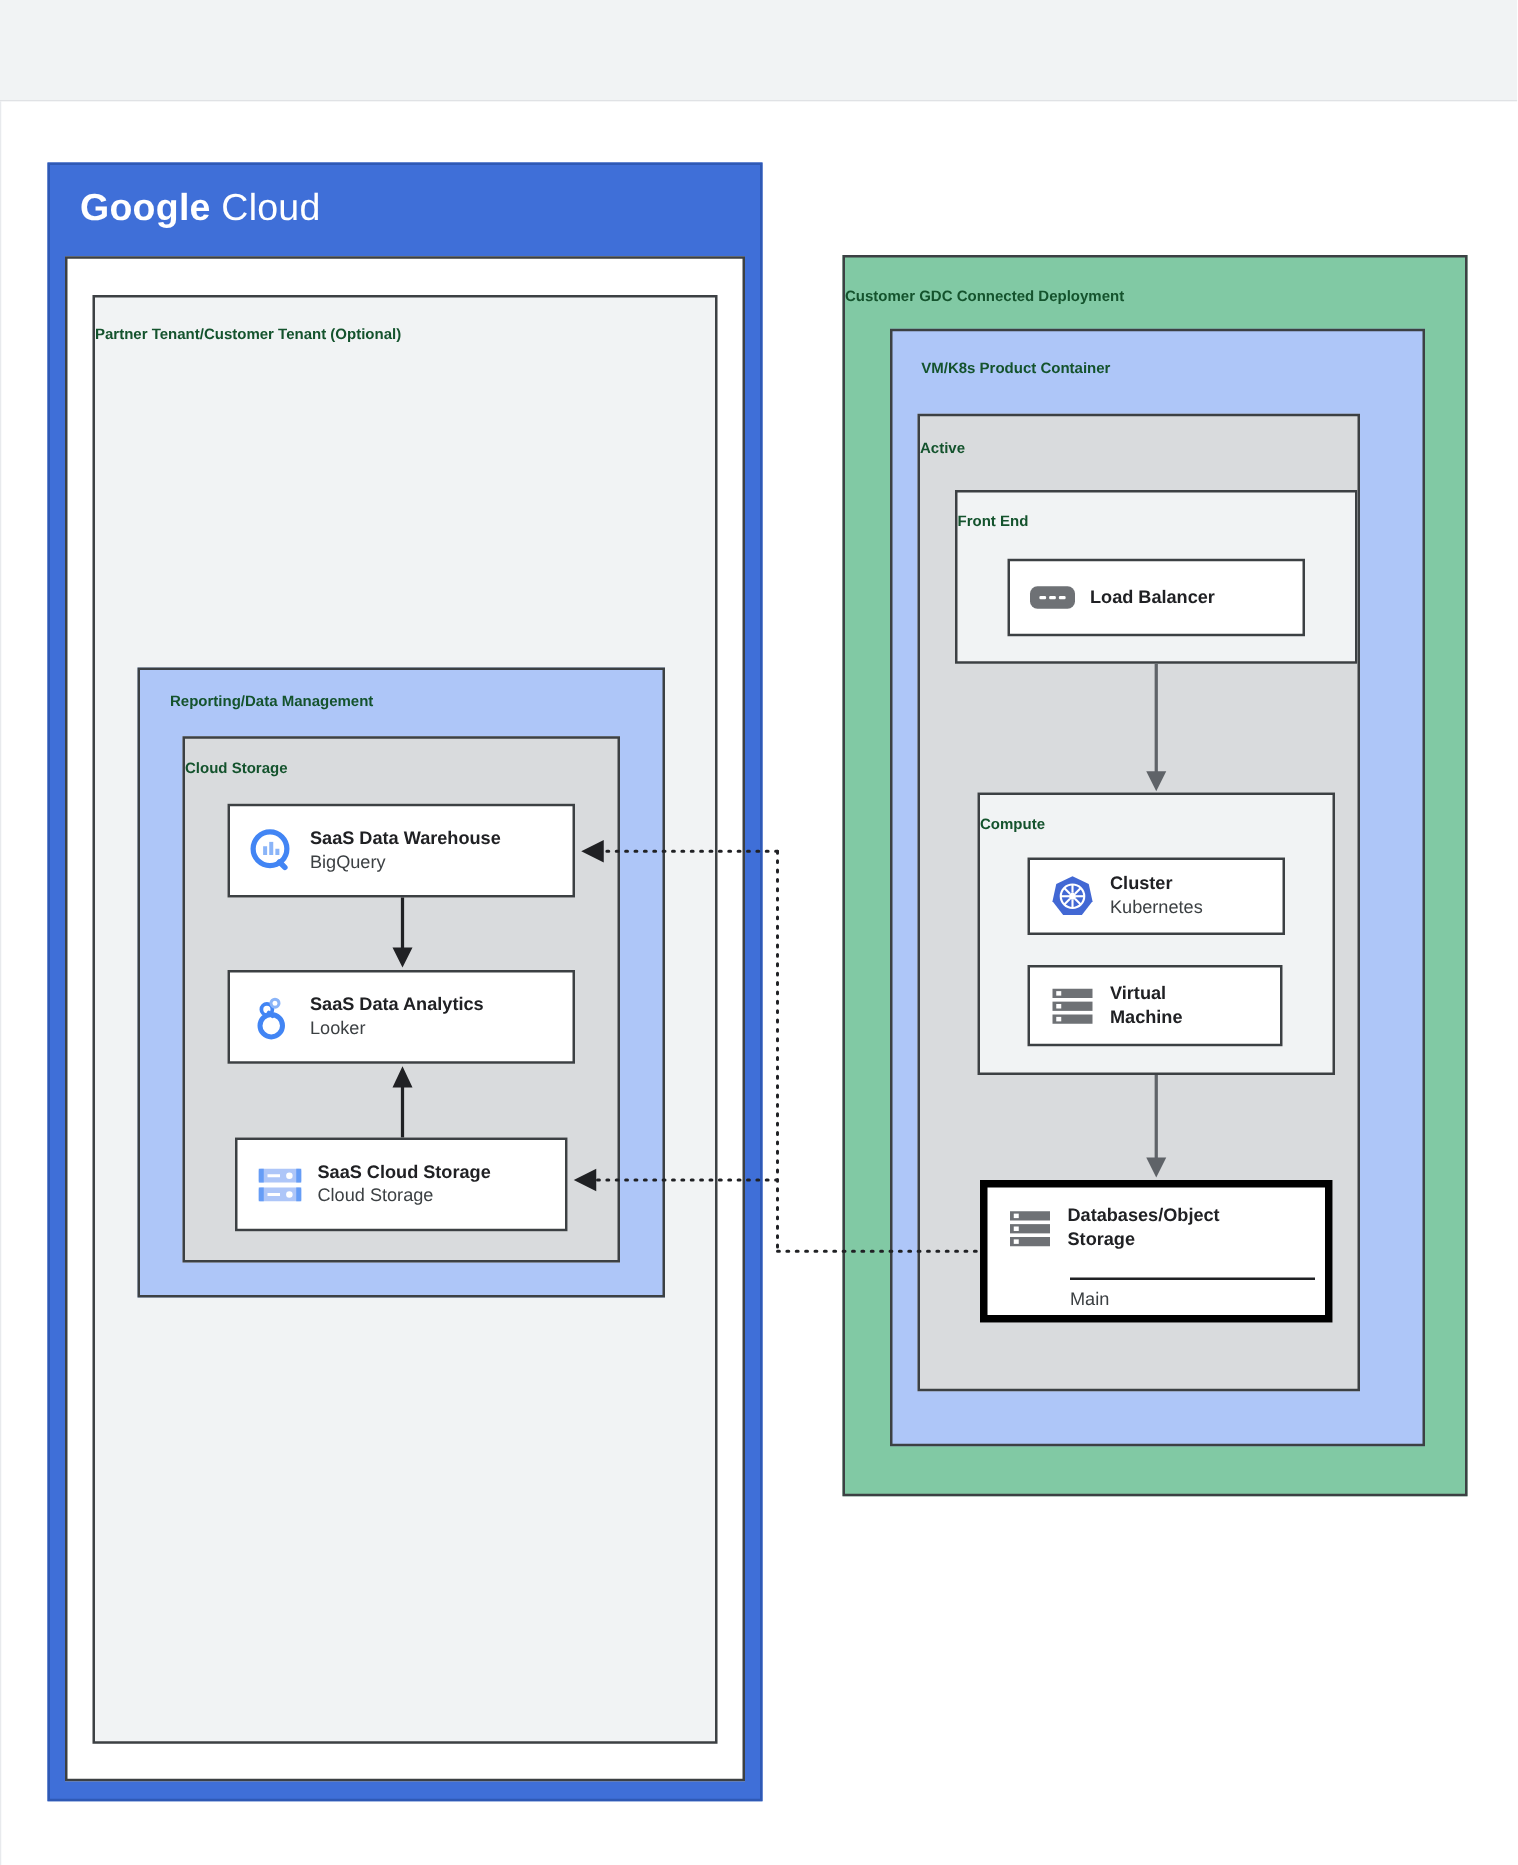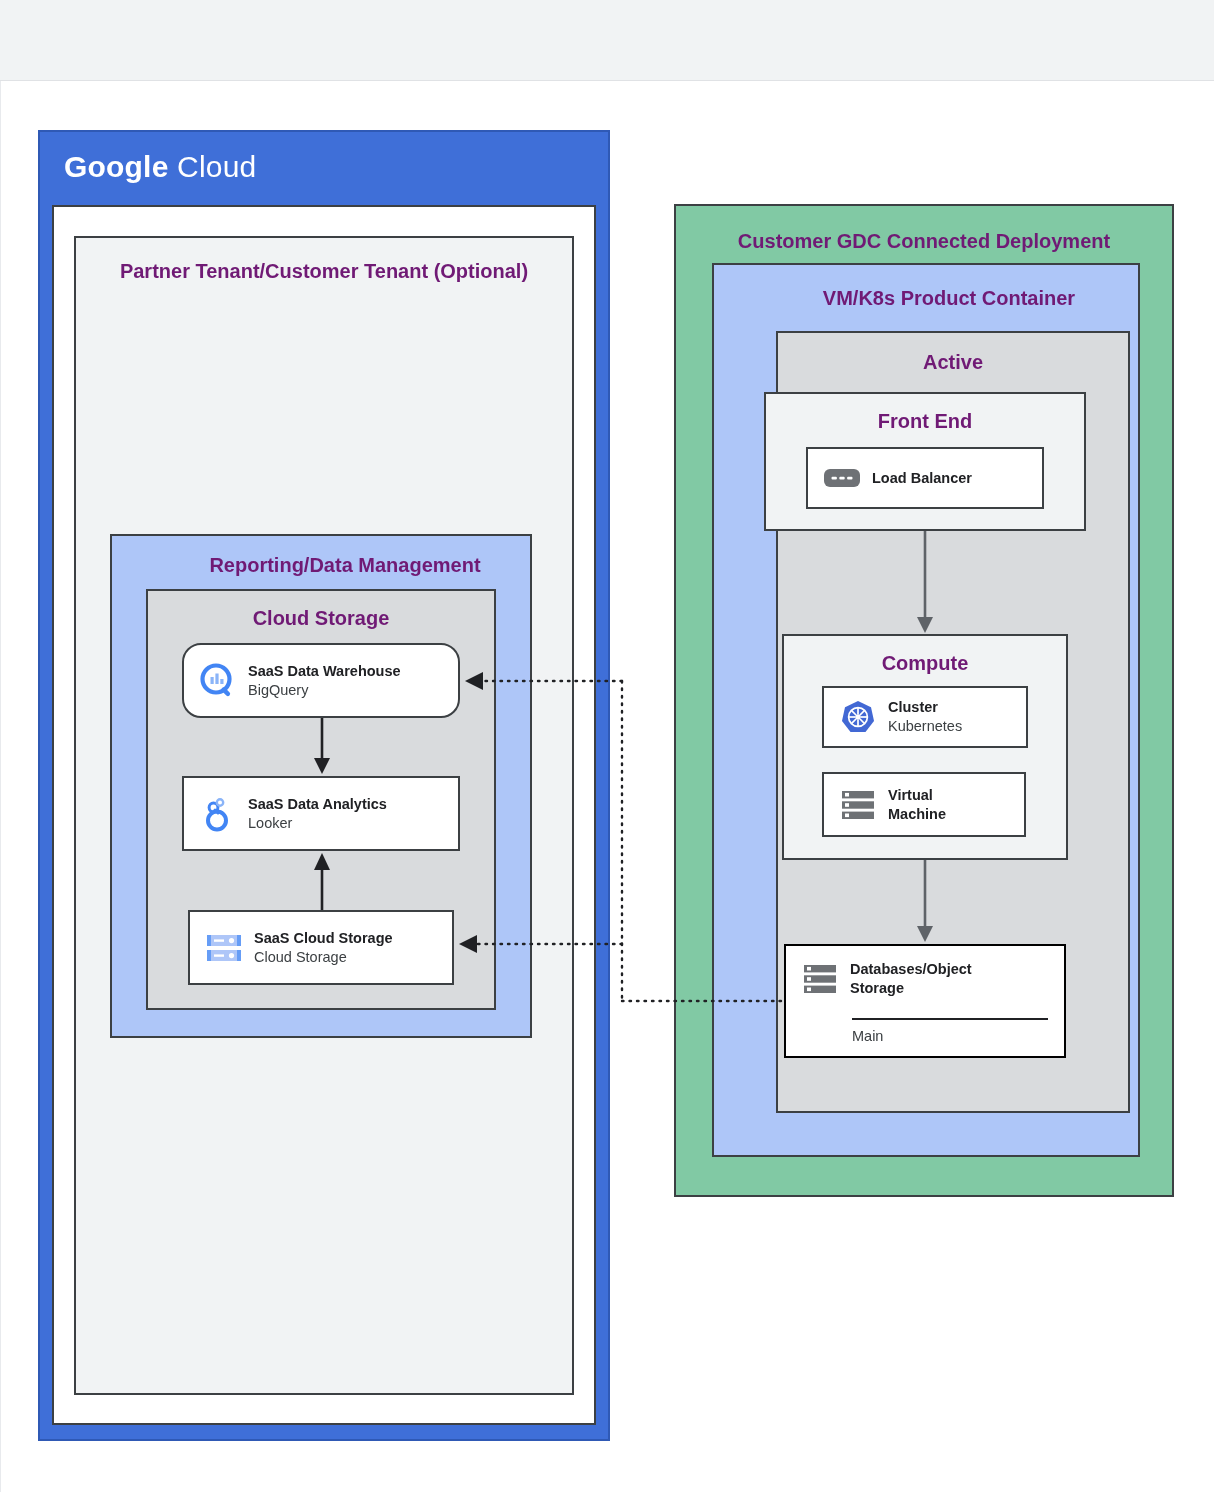--- a/index.html
+++ b/index.html
@@ -46,24 +46,23 @@
   
   .box {
     position: absolute;
     box-sizing: border-box;
     border: 2px solid #3c4043;
   }
   .box-title {
     position: absolute;
     left: 0;
     width: 100%;
-    text-align: center;
-    font-size: 20px;
+    font-size: 12px;
     font-weight: bold;
-    color: #701a75;
+    color: #14532d;
   }
   
   .gcp-frame {
     background: #3f6fd8;
     border: 2px solid #2f59b5;
   }
   .gcp-logo {
     position: absolute;
     left: 24px; top: 18px;
     font-size: 30px;
@@ -110,21 +109,21 @@
     display: block;
   }
   
   .gdc-box { background: #81c9a4; }
   .vmk8s-box { background: #aec6f8; }
   .active-box { background: #d9dbdd; }
   .frontend-box { background: #f1f3f4; }
   .compute-box { background: #f1f3f4; }
   .db-card {
     background: #ffffff;
-    border: 2px solid #000000;
+    border: 6px solid #000000;
     box-sizing: border-box;
     position: absolute;
   }
   .db-top {
     display: flex;
     align-items: center;
     padding-top: 14px;
   }
   .db-divider {
     position: absolute;
@@ -161,21 +160,21 @@
   </div>
 
   <div class="box reporting-box" style="left:110px; top:534px; width:422px; height:504px;">
     <div class="box-title" style="top:18px;padding-left:24px;">Reporting/Data Management</div>
   </div>
 
   <div class="box cloudstorage-box" style="left:146px; top:589px; width:350px; height:421px;">
     <div class="box-title" style="top:16px;">Cloud Storage</div>
   </div>
 
-  <div class="service-card" style="left:182px; top:643px; width:278px; height:75px;border-radius:19px;">
+  <div class="service-card" style="left:182px; top:643px; width:278px; height:75px;">
     <span class="svc-icon">
       <svg width="38" height="38" viewBox="0 0 38 38">
         <circle cx="17" cy="17" r="13.5" fill="none" stroke="#4285f4" stroke-width="4.2"></circle>
         <rect x="11.5" y="15" width="3.2" height="7" fill="#8ab4f8"></rect>
         <rect x="16.4" y="11.5" width="3.2" height="10.5" fill="#8ab4f8"></rect>
         <rect x="21.3" y="17" width="3.2" height="5" fill="#8ab4f8"></rect>
         <rect x="24.5" y="24.5" width="4.4" height="10.5" rx="2.2" fill="#4285f4" transform="rotate(-45 26.7 29.7)"></rect>
       </svg>
     </span>
     <span class="svc-text">
@@ -235,21 +234,21 @@
   </div>
 
   <div class="box gdc-box" style="left:674px; top:204px; width:500px; height:993px;">
     <div class="box-title" style="top:24px;">Customer GDC Connected Deployment</div>
   </div>
 
   <div class="box vmk8s-box" style="left:712px; top:263px; width:428px; height:894px;">
     <div class="box-title" style="top:22px;margin-left:23px;">VM/K8s Product Container</div>
   </div>
 
-  <div class="box active-box" style="left:776px; top:331px; width:354px; height:782px;">
+  <div class="box active-box" style="left:734px; top:331px; width:354px; height:782px;">
     <div class="box-title" style="top:18px;">Active</div>
   </div>
 
   <div class="box frontend-box" style="left:764px; top:392px; width:322px; height:139px;">
     <div class="box-title" style="top:16px;">Front End</div>
   </div>
 
   <div class="service-card" style="left:806px; top:447px; width:238px; height:62px;">
     <span class="svc-icon">
       <svg width="40" height="22" viewBox="0 0 40 22">

